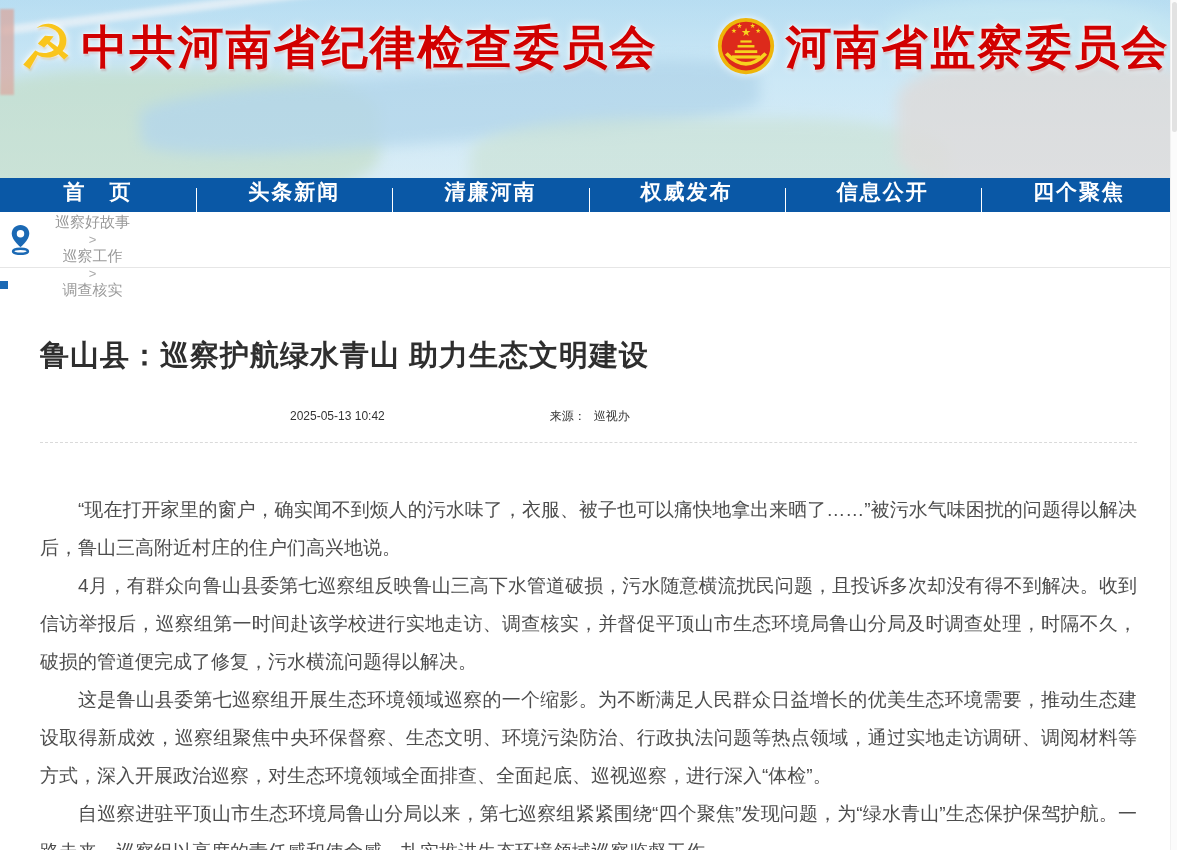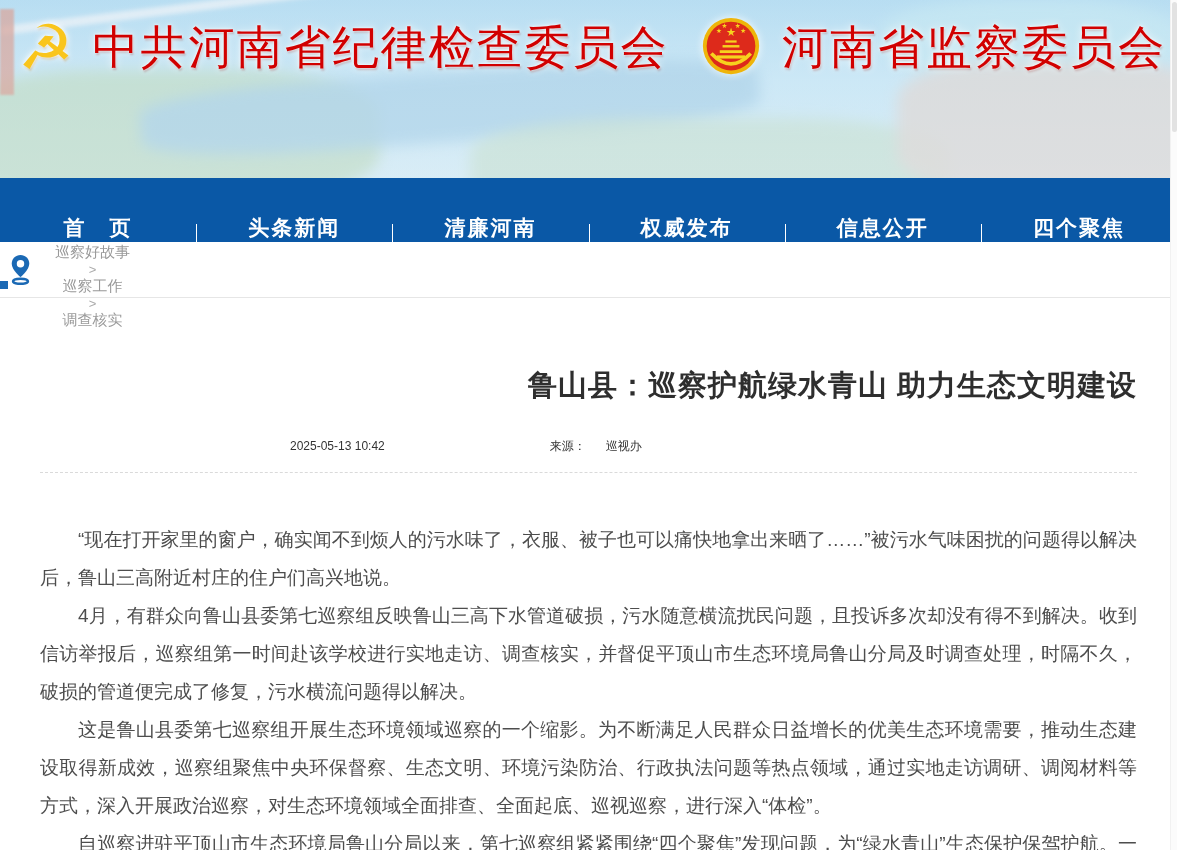--- a/index.html
+++ b/index.html
@@ -29,30 +29,30 @@
   .banner-content {
     position:absolute; left:0; top:0; width:100%; height:96px;
     display:flex; align-items:center; padding-left:18px;
   }
   .party-emblem {
     font-size:62px; line-height:62px; color:#f9c51c;
     text-shadow:0 0 4px #fff,0 0 9px rgba(255,255,255,.95),1px 2px 2px rgba(170,110,10,.45);
     margin-right:8px;
   }
   .org-title {
-    margin:11px; font-family:"Liberation Serif", serif; font-weight:400;
+    margin:0; font-family:"Liberation Serif", serif; font-weight:700;
     font-size:46px; letter-spacing:2px; color:#d10000; white-space:nowrap;
     text-shadow:0 0 3px #fff,0 0 8px rgba(255,255,255,.95),1px 2px 2px rgba(130,30,30,.35);
   }
   .emblem-gap { width:58px; }
   .national-emblem { margin-right:10px; filter:drop-shadow(0 0 4px rgba(255,255,255,.9)); }
 
   
   .nav {
-    height:64px; background:#0a58a6; display:flex; align-items:flex-end;
+    height:34px; background:#0a58a6; display:flex; align-items:flex-start;
     position:relative;
   }
   .nav-item {
     flex:1; display:flex; align-items:center; justify-content:center;
     color:#fff; font-size:21px; font-weight:bold; letter-spacing:2px;
     position:relative; cursor:pointer;
   }
   .nav-item + .nav-item::before {
     content:""; position:absolute; left:0; top:10px; width:1px; height:30px; background:#ffffff;
   }
@@ -65,29 +65,29 @@
   .crumb-pin { margin-right:22px; display:flex; align-items:center; }
   .crumb-list { display:flex; align-items:center; font-size:15px; color:#999;flex-direction:column; }
   .crumb-item { margin-right:14px; cursor:pointer; }
   .crumb-sep { margin-right:14px; color:#aaa; font-size:13px; }
   .crumb-divider { height:1px; background:#e6e6e6; width:100%; }
   .left-marker { position:absolute; left:0; top:281px; width:8px; height:8px; background:#1b69b4; }
 
   
   .article { padding:0 40px; }
   .article-title {
-    margin:70px 0 0 0; text-align:right; font-size:29px; line-height:34px;
+    margin:70px 0 0 0; text-align:left; font-size:29px; line-height:34px;
     color:#2e2e2e; font-weight:bold; letter-spacing:1px;
   }
   .article-meta {
     margin-top:36px; font-size:12px; color:#333; display:flex; align-items:baseline;
   }
   .meta-date { margin-left:250px; }
   .meta-source { margin-left:165px; display:flex;justify-content:center; }
-  .meta-source .src-val { margin-left:20px; }
+  .meta-source .src-val { margin-left:8px; }
   .meta-dashed { border-top:1px dashed #dadada; margin-top:17px; }
   .article-body {
     margin-top:48px; font-size:19px; line-height:38px; color:#4d4d4d;
     text-align:justify;
   }
   .article-body p { margin:0; text-indent:2em; }
 
   
   .scrollbar {
     position:absolute; right:0; top:0; width:7px; height:850px;

